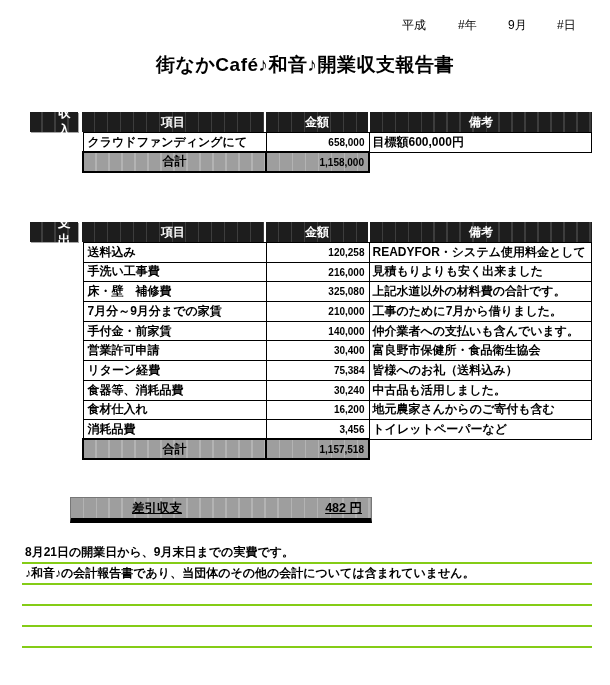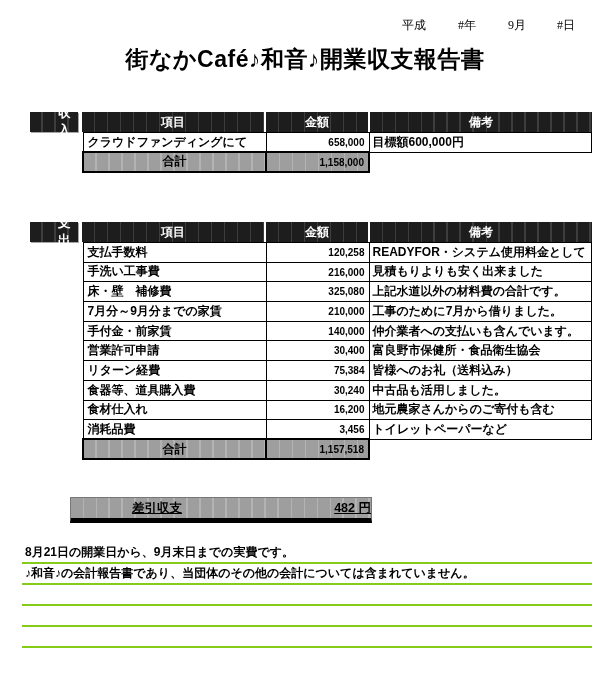--- a/index.html
+++ b/index.html
@@ -4,31 +4,31 @@
 <style>
   * { margin:0; padding:0; box-sizing:border-box; }
   html,body { background:#e8e8e8; }
   .page {
     position:relative; width:610px; height:685px; background:#ffffff;
     font-family:"Liberation Sans", sans-serif; color:#000; overflow:hidden;
     margin:0 auto;
   }
   
   .date-line span {
-    position:absolute; top:17px; font-family:Liberation Serif, serif;
+    position:absolute; top:17px; font-family:Liberation Sans, sans-serif;
     font-size:12px; color:#000;
   }
   .d-era  { left:402px; }
   .d-year { left:458px; }
   .d-month{ left:508px; }
   .d-day  { left:557px; }
   
   .title {
-    position:absolute; top:44px; left:0; width:100%; text-align:center;
-    font-size:23px; font-weight:bold; letter-spacing:0.5px;
+    position:absolute; top:52px; left:0; width:100%; text-align:center;
+    font-size:19px; font-weight:bold; letter-spacing:0.5px;
   }
   
   .fin-section { position:absolute; left:30px; width:562px; }
   .sec-income  { top:112px; }
   .sec-expense { top:222px; }
   .stripe-black {
     background-color:#1d1d1d;
     background-image:repeating-linear-gradient(90deg, transparent 0 11.5px, rgba(255,255,255,0.14) 11.5px 13px);
   }
   .stripe-gray {
@@ -71,21 +71,21 @@
   .balance {
     position:absolute; left:70px; top:497px; width:302px; height:26px;
     border:1px solid #777; border-bottom:5px solid #000;
     display:flex; align-items:center;
   }
   .balance .bal-label {
     width:172px; text-align:center; font-weight:bold; font-size:12.5px;
     text-decoration:underline;
   }
   .balance .bal-amount {
-    flex:1; text-align:right; font-weight:bold;
+    flex:1; text-align:right; padding-right:9px; font-weight:bold;
     font-size:12.5px; text-decoration:underline;
   }
   
   .footnotes { position:absolute; left:22px; top:543px; width:570px; }
   .fn-row {
     height:21px; border-bottom:2px solid #84cc16;
     font-size:12px; font-weight:bold; line-height:18px; padding-left:3px;
     white-space:nowrap; overflow:visible;
   }
 </style>
@@ -142,21 +142,21 @@
         <div class="hdr-cell hc3 stripe-black">備考</div>
       </div>
       <table class="grid">
         <colgroup>
             <col style="width:183px">
             <col style="width:103px">
             <col style="width:222px">
           </colgroup>
         <tbody>
             <tr>
-          <td class="item">支払手数料</td>
+          <td class="item">送料込み</td>
           <td class="amt">120,258</td>
           <td class="note nowrap">READYFOR・システム使用料金として</td>
         </tr>
         <tr>
           <td class="item">手洗い工事費</td>
           <td class="amt">216,000</td>
           <td class="note">見積もりよりも安く出来ました</td>
         </tr>
         <tr>
           <td class="item">床・壁　補修費</td>
@@ -177,21 +177,21 @@
           <td class="item">営業許可申請</td>
           <td class="amt">30,400</td>
           <td class="note">富良野市保健所・食品衛生協会</td>
         </tr>
         <tr>
           <td class="item">リターン経費</td>
           <td class="amt">75,384</td>
           <td class="note">皆様へのお礼（送料込み）</td>
         </tr>
         <tr>
-          <td class="item">食器等、道具購入費</td>
+          <td class="item">食器等、消耗品費</td>
           <td class="amt">30,240</td>
           <td class="note">中古品も活用しました。</td>
         </tr>
         <tr>
           <td class="item">食材仕入れ</td>
           <td class="amt">16,200</td>
           <td class="note">地元農家さんからのご寄付も含む</td>
         </tr>
         <tr>
           <td class="item">消耗品費</td>

